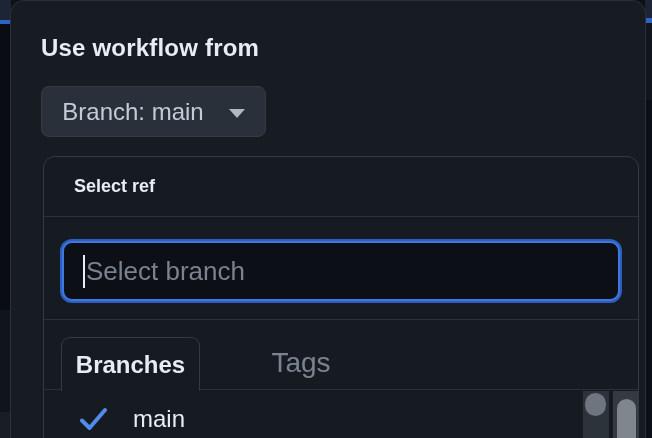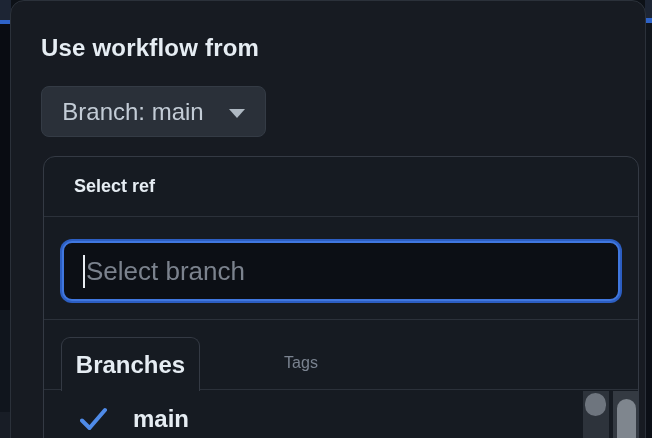--- a/index.html
+++ b/index.html
@@ -83,31 +83,31 @@
     background:#161b22;
     border:1px solid #343a44; border-bottom:none;
     border-radius:9px 9px 0 0;
     display:flex; align-items:center; justify-content:center;
     font-size:24px; font-weight:bold; color:#e6edf3;
     z-index:2; cursor:pointer;
   }
   .tab-inactive {
     position:absolute; left:192px; top:17px; width:130px; height:52px;
     display:flex; align-items:center; justify-content:center;
-    font-size:16px; color:#7a8390; cursor:pointer;text-align:right;
+    font-size:28px; color:#7a8390; cursor:pointer;text-align:right;
   }
 
   
   .branch-row {
     height:58px; display:flex; align-items:center; padding-left:36px;
     cursor:pointer;
   }
   .check-icon { width:27px; height:24px; flex:0 0 auto; }
   .branch-name {
-    margin-left:26px; font-size:24px; font-weight:bold; color:#e6edf3;
+    margin-left:26px; font-size:24px; font-weight:normal; color:#e6edf3;
   }
 
   
   .scroll-track-1 {
     position:absolute; left:539px; top:234px; width:26px; bottom:0;
     background:#2d333b;
   }
   .scroll-thumb-1 {
     position:absolute; left:2px; top:2px; width:21px; height:23px;
     border-radius:11px; background:#6e757e;

